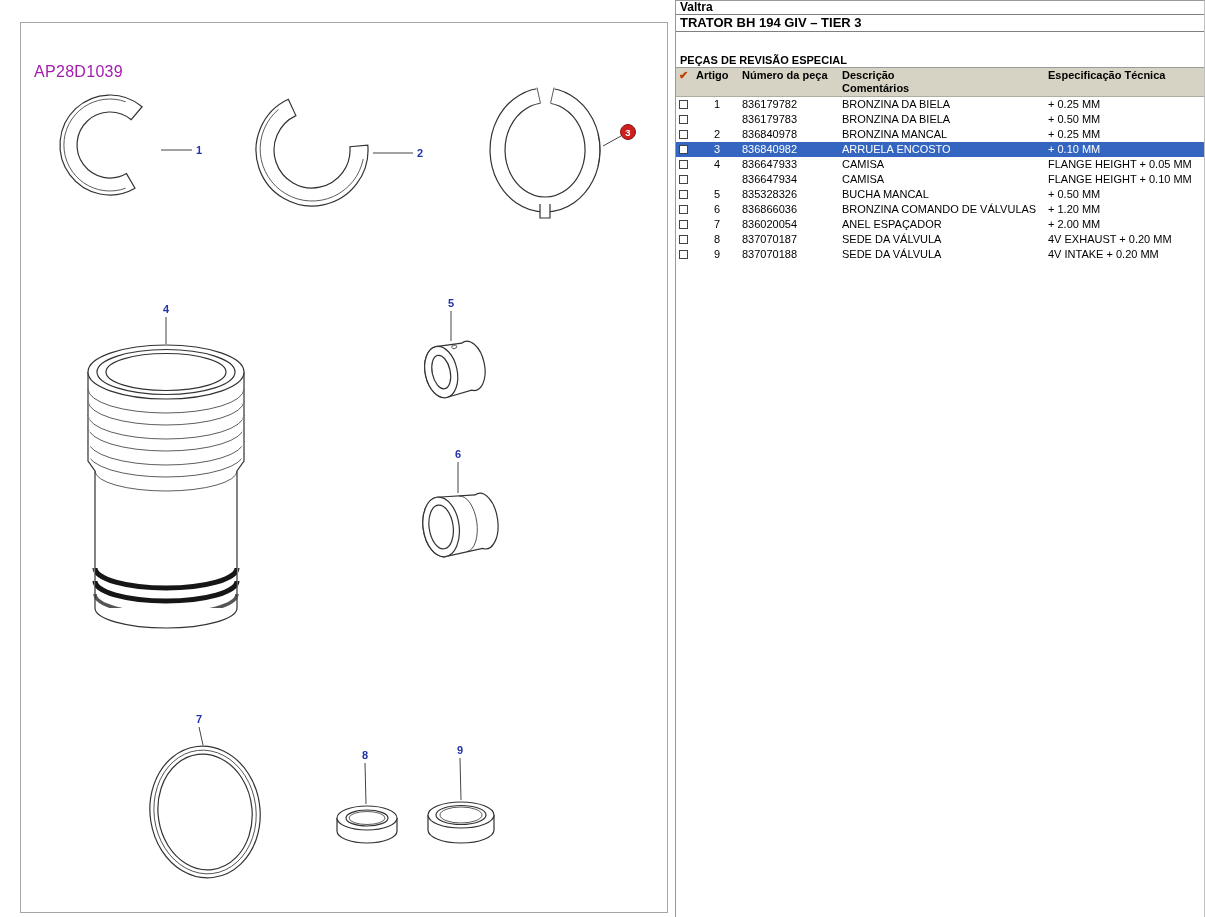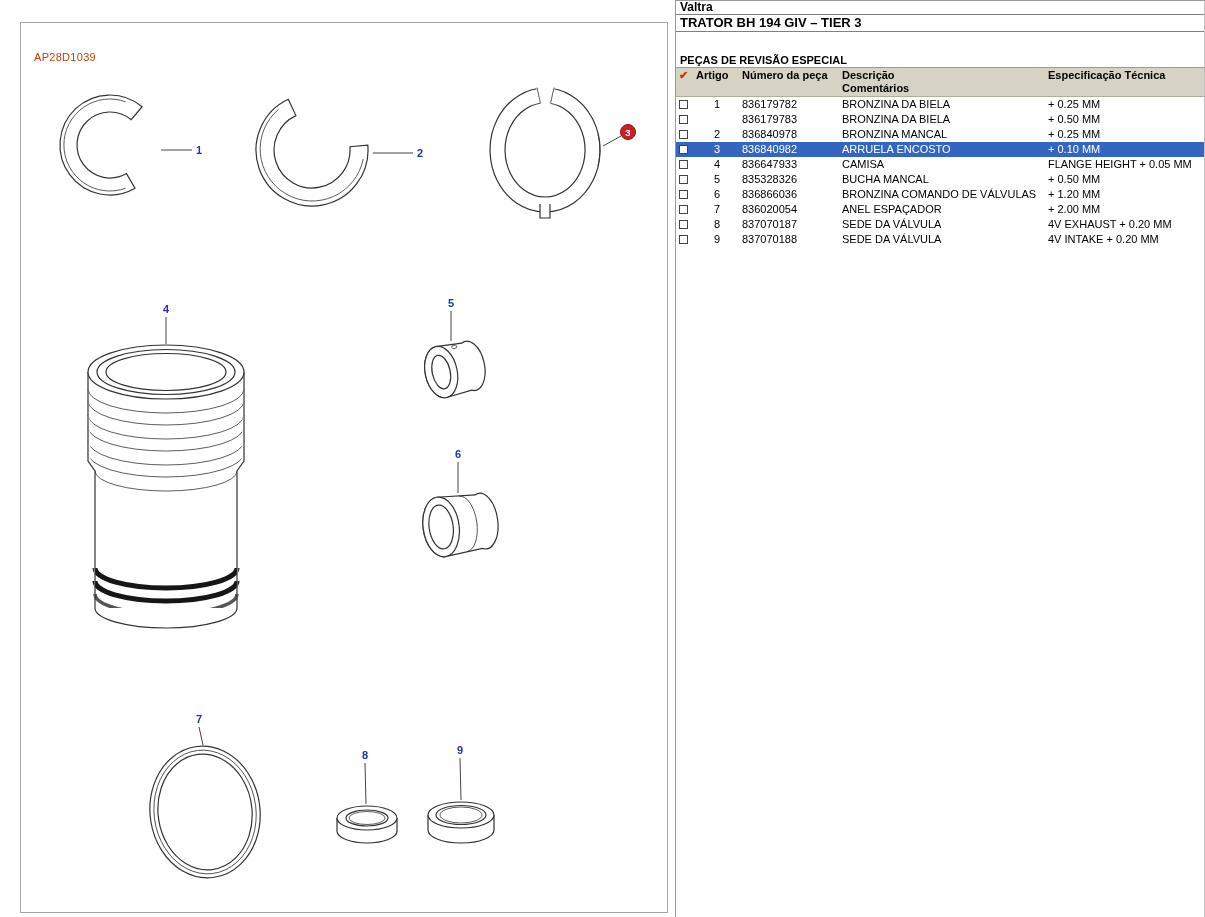--- a/index.html
+++ b/index.html
@@ -8,21 +8,21 @@
     width:1205px; height:917px; position:relative; overflow:hidden;
     background:#ffffff; font-family:"Liberation Sans", sans-serif; color:#000;
   }
 
   
   .diagram-panel {
     position:absolute; left:20px; top:22px; width:648px; height:891px;
     border:1px solid #a6a6a6; background:#fff;
   }
   .diagram-code {
-    position:absolute; left:13px; top:28px; font-size:11px; color:#c2410c;
+    position:absolute; left:13px; top:40px; font-size:16px; color:#a21caf;
     letter-spacing:.3px; z-index:2;
   }
   .diagram-svg { position:absolute; left:0; top:0; }
 
   .outline { fill:#fff; stroke:#333; stroke-width:1.2; }
   .thin    { fill:none; stroke:#333; stroke-width:.8; }
   .band-dark { fill:none; stroke:#161616; stroke-width:5; }
   .band-gray { fill:none; stroke:#555; stroke-width:3.5; }
   .leader  { stroke:#444; stroke-width:1; }
   .callout-num {
@@ -260,20 +260,29 @@
     </td>
     <td class="col-artigo">4</td>
     <td class="col-numero">836647933</td>
     <td class="col-desc">CAMISA</td>
     <td class="col-espec">FLANGE HEIGHT + 0.05 MM</td>
   </tr>
         <tr>
     <td class="col-check">
       <span class="checkbox"></span>
     </td>
+    <td class="col-artigo"></td>
+    <td class="col-numero">836647934</td>
+    <td class="col-desc">CAMISA</td>
+    <td class="col-espec">FLANGE HEIGHT + 0.10 MM</td>
+  </tr>
+        <tr>
+    <td class="col-check">
+      <span class="checkbox"></span>
+    </td>
     <td class="col-artigo">5</td>
     <td class="col-numero">835328326</td>
     <td class="col-desc">BUCHA MANCAL</td>
     <td class="col-espec">+ 0.50 MM</td>
   </tr>
         <tr>
     <td class="col-check">
       <span class="checkbox"></span>
     </td>
     <td class="col-artigo">6</td>

